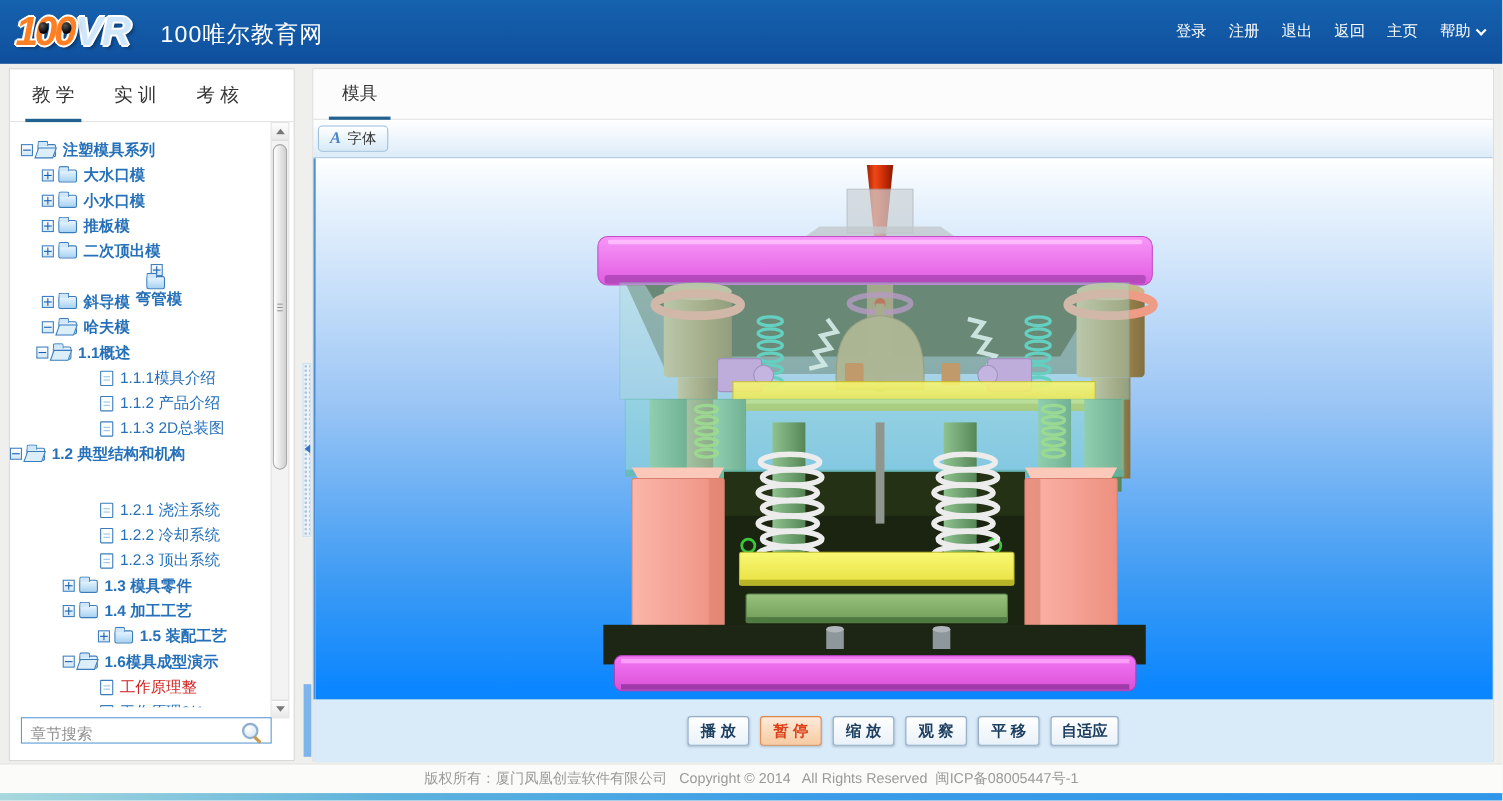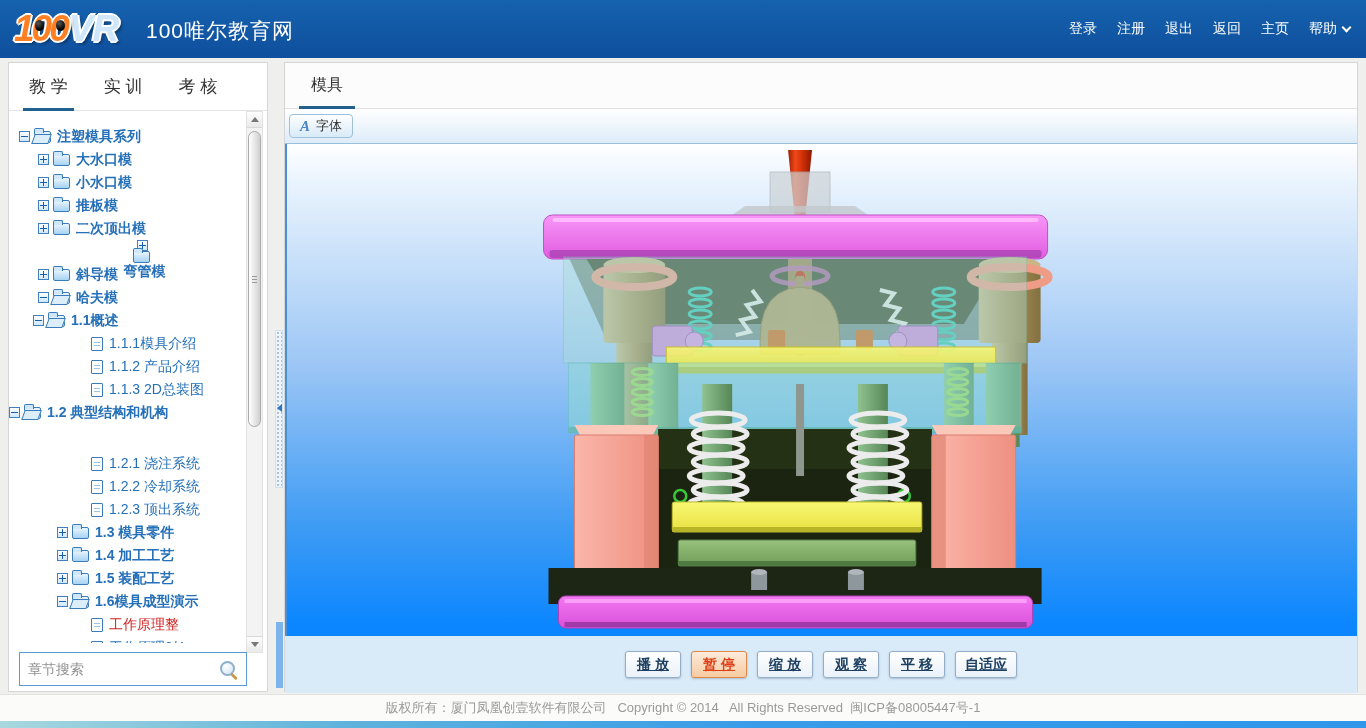--- a/index.html
+++ b/index.html
@@ -50,21 +50,21 @@
   #s-scroll{position:absolute;right:4px;top:48px;width:17px;height:542px;background:#f3f3f3;border:1px solid #e3e3e3;}
   .sb-btn{position:absolute;left:0;width:15px;height:16px;background:linear-gradient(#fdfdfd,#e9e9e9);display:flex;align-items:center;justify-content:center;cursor:pointer;}
   .sb-btn.up{top:0;border-bottom:1px solid #d8d8d8;}
   .sb-btn.down{bottom:0;border-top:1px solid #d8d8d8;}
   .tri-up{width:0;height:0;border-left:4px solid transparent;border-right:4px solid transparent;border-bottom:5px solid #777;}
   .tri-down{width:0;height:0;border-left:4px solid transparent;border-right:4px solid transparent;border-top:5px solid #777;}
   #s-thumb{position:absolute;left:1px;top:19px;width:13px;height:296px;background:linear-gradient(90deg,#ffffff,#d0d0d0);border:1px solid #aaa;border-radius:7px;cursor:pointer;}
   #s-thumb::after{content:"";position:absolute;left:3px;right:3px;top:50%;height:1px;background:#999;box-shadow:0 3px 0 #999,0 -3px 0 #999;}
 
   
-  #search{position:absolute;left:10px;top:589px;width:228px;height:34px;border:1px solid #5b9bd5;background:#fff;display:flex;align-items:center;}
+  #search{position:absolute;left:10px;top:589px;width:228px;height:24px;border:1px solid #5b9bd5;background:#fff;display:flex;align-items:flex-end;}
   #search input{border:none;outline:none;flex:1;font-size:14px;color:#333;padding:0 8px;background:transparent;font-family:inherit;}
   #search input::placeholder{color:#919191;}
   .mag{width:19px;height:19px;position:relative;margin-right:8px;flex:none;cursor:pointer;}
   .mag::before{content:"";position:absolute;left:1px;top:1px;width:11px;height:11px;border:2px solid #8fb0cc;border-radius:50%;background:radial-gradient(circle at 35% 30%,#ffffff,#cfe3f2);}
   .mag::after{content:"";position:absolute;right:0;bottom:1px;width:8px;height:3px;background:#c89a50;border-radius:2px;transform:rotate(45deg);}
 
   
   #collapse-handle{position:absolute;left:275px;top:330px;width:8px;height:158px;background-color:#eef4fa;border:1px solid #cfdfee;
     background-image:radial-gradient(#a9c3da 1px,transparent 1.3px);background-size:4px 4px;cursor:pointer;}
   #collapse-arrow{position:absolute;left:277px;top:404px;width:0;height:0;border-top:4px solid transparent;border-bottom:4px solid transparent;border-right:5px solid #2f74c0;}
@@ -81,21 +81,21 @@
   .font-A{font-family:"Liberation Serif",serif;font-style:italic;font-weight:bold;color:#4a86c8;font-size:15px;}
   .font-label{font-size:13px;color:#333;}
 
   #viewer{position:absolute;left:0;right:0;top:81px;height:492px;border-left:2px solid #4b90d2;
     background:linear-gradient(180deg,#ffffff 0%,#e9f3fd 8%,#9cc6f5 45%,#3d9bf4 78%,#0b86ff 98%);}
   #viewer svg{position:absolute;left:0;top:0;width:100%;height:100%;display:block;}
 
   #controls{position:absolute;left:0;right:0;top:573px;height:57px;background:#d9eaf8;display:flex;align-items:center;justify-content:center;gap:10px;}
   .ctl-btn{height:27px;min-width:56px;padding:0 9px;background:linear-gradient(#ffffff,#e9f1f9);border:1px solid #93aec6;border-radius:3px;
     font-size:14px;font-weight:bold;color:#1d3f60;display:flex;align-items:center;justify-content:center;
-    box-shadow:0 1px 2px rgba(60,90,120,.3);cursor:pointer;font-family:inherit;text-decoration:underline;}
+    box-shadow:0 1px 2px rgba(60,90,120,.3);cursor:pointer;font-family:inherit;}
   .ctl-btn.active{background:linear-gradient(#fdeada,#f6cba1);border-color:#e08848;color:#dd4018;}
 
   
   #footer{position:absolute;left:0;top:694px;width:100%;height:27px;background:#fbfbfa;border-top:1px solid #e2e2e0;display:flex;align-items:center;justify-content:center;}
   #footer span{font-size:13px;color:#9a9a9a;white-space:pre;}
   #bottomstrip{position:absolute;left:0;top:721px;width:100%;height:7px;background:linear-gradient(90deg,#a8d8de 0%,#5fb3dc 25%,#3a9ce8 55%,#2f96ea 100%);}
 </style>
 </head>
 <body>
 
@@ -209,21 +209,21 @@
         <div class="tree-row" style="padding-left: 48px;">
           <span class="exp plus"></span>
           <span class="ico folder"></span>
           <span class="tree-label bold">1.3 模具零件</span>
         </div>
         <div class="tree-row" style="padding-left: 48px;">
           <span class="exp plus"></span>
           <span class="ico folder"></span>
           <span class="tree-label bold">1.4 加工工艺</span>
         </div>
-        <div class="tree-row" style="padding-left: 48px;">
+        <div class="tree-row" style="padding-left: 48px; margin-left: 32px;">
           <span class="exp plus"></span>
           <span class="ico folder"></span>
           <span class="tree-label bold">1.5 装配工艺</span>
         </div>
         <div class="tree-row" style="padding-left: 48px;">
           <span class="exp"></span>
           <span class="ico folder open"></span>
           <span class="tree-label bold">1.6模具成型演示</span>
         </div>
         <div class="tree-row" style="padding-left: 67px;">

